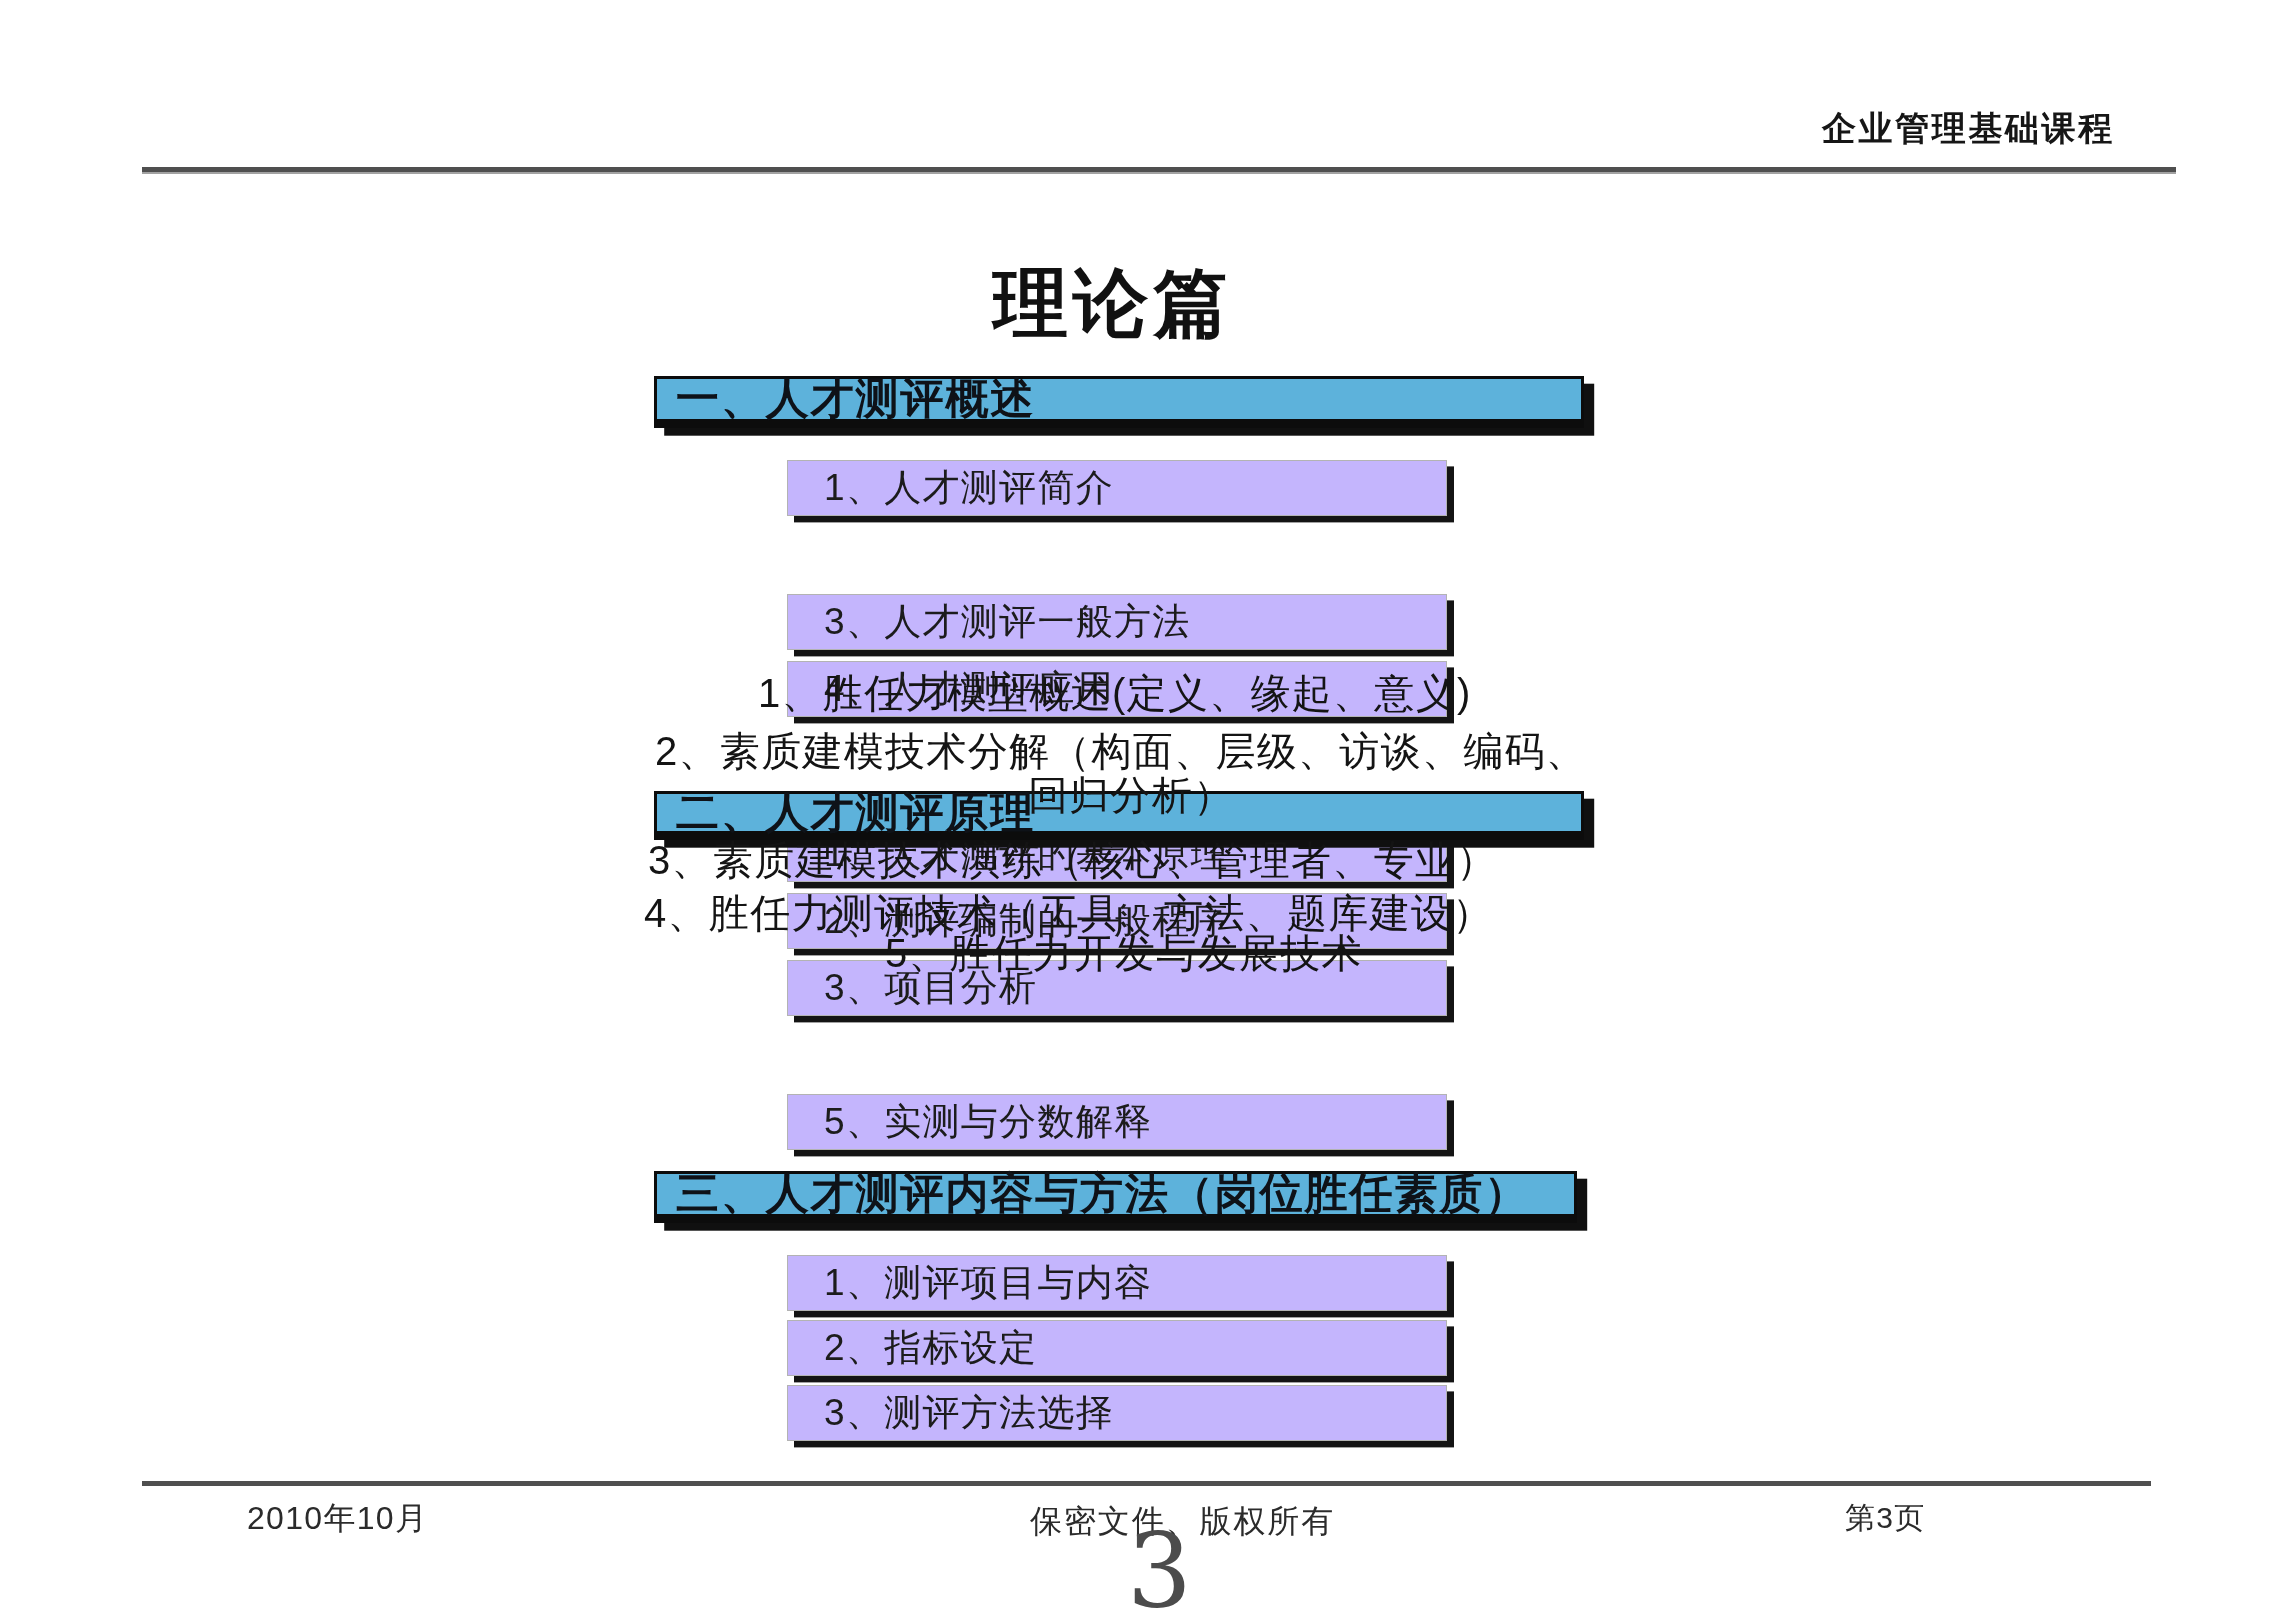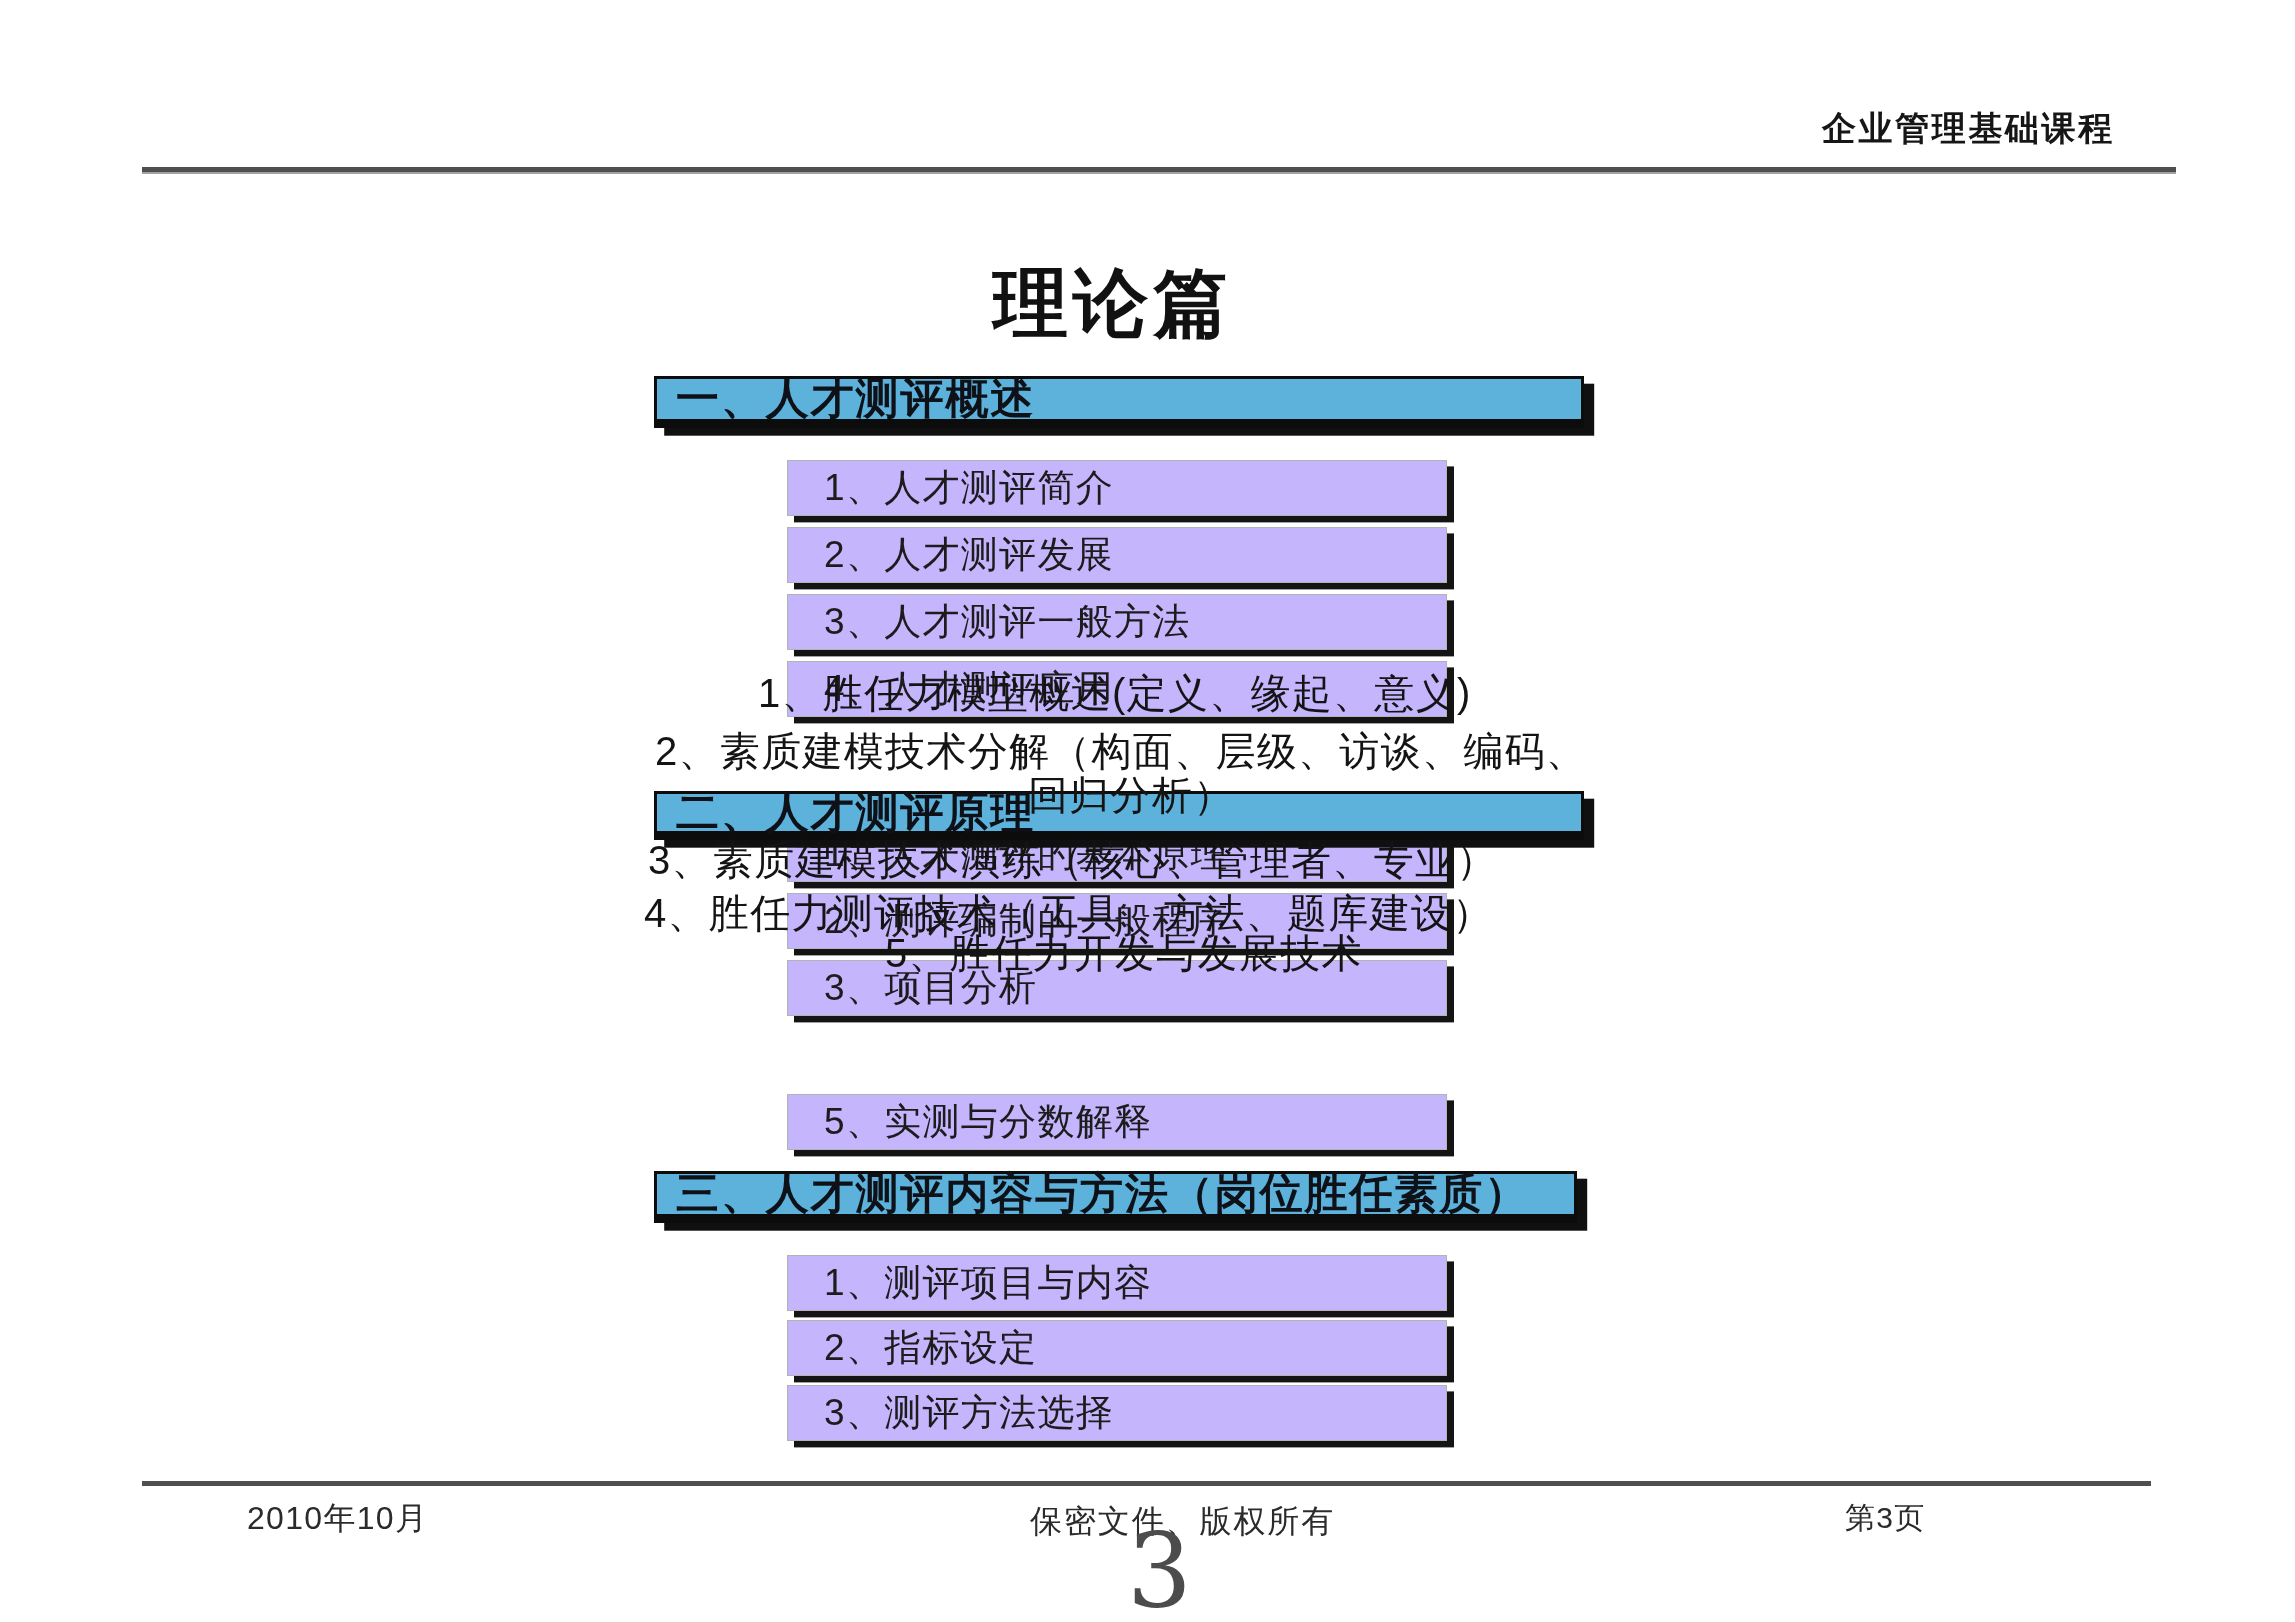--- a/index.html
+++ b/index.html
@@ -142,21 +142,20 @@
 
 <div id="slide">
 
   <div class="header-label">企业管理基础课程</div>
   <div class="header-rule"></div>
 
   <div class="slide-title">理论篇</div>
 
   <div class="bar bar-1">一、人才测评概述</div>
   <div class="box s1-b1">1、人才测评简介</div>
-  <div class="box s1-b2">2、人才测评发展</div>
   <div class="box s1-b3">3、人才测评一般方法</div>
   <div class="box s1-b4">4、人才测评应用</div>
 
   <div class="bar bar-2">二、人才测评原理</div>
   <div class="box s2-b1">1、人才测评的基本原理</div>
   <div class="box s2-b2">2、测评编制的一般程序</div>
   <div class="box s2-b3">3、项目分析</div>
   <div class="box s2-b5">5、实测与分数解释</div>
 
   <div class="bar bar-3">三、人才测评内容与方法（岗位胜任素质）</div>

